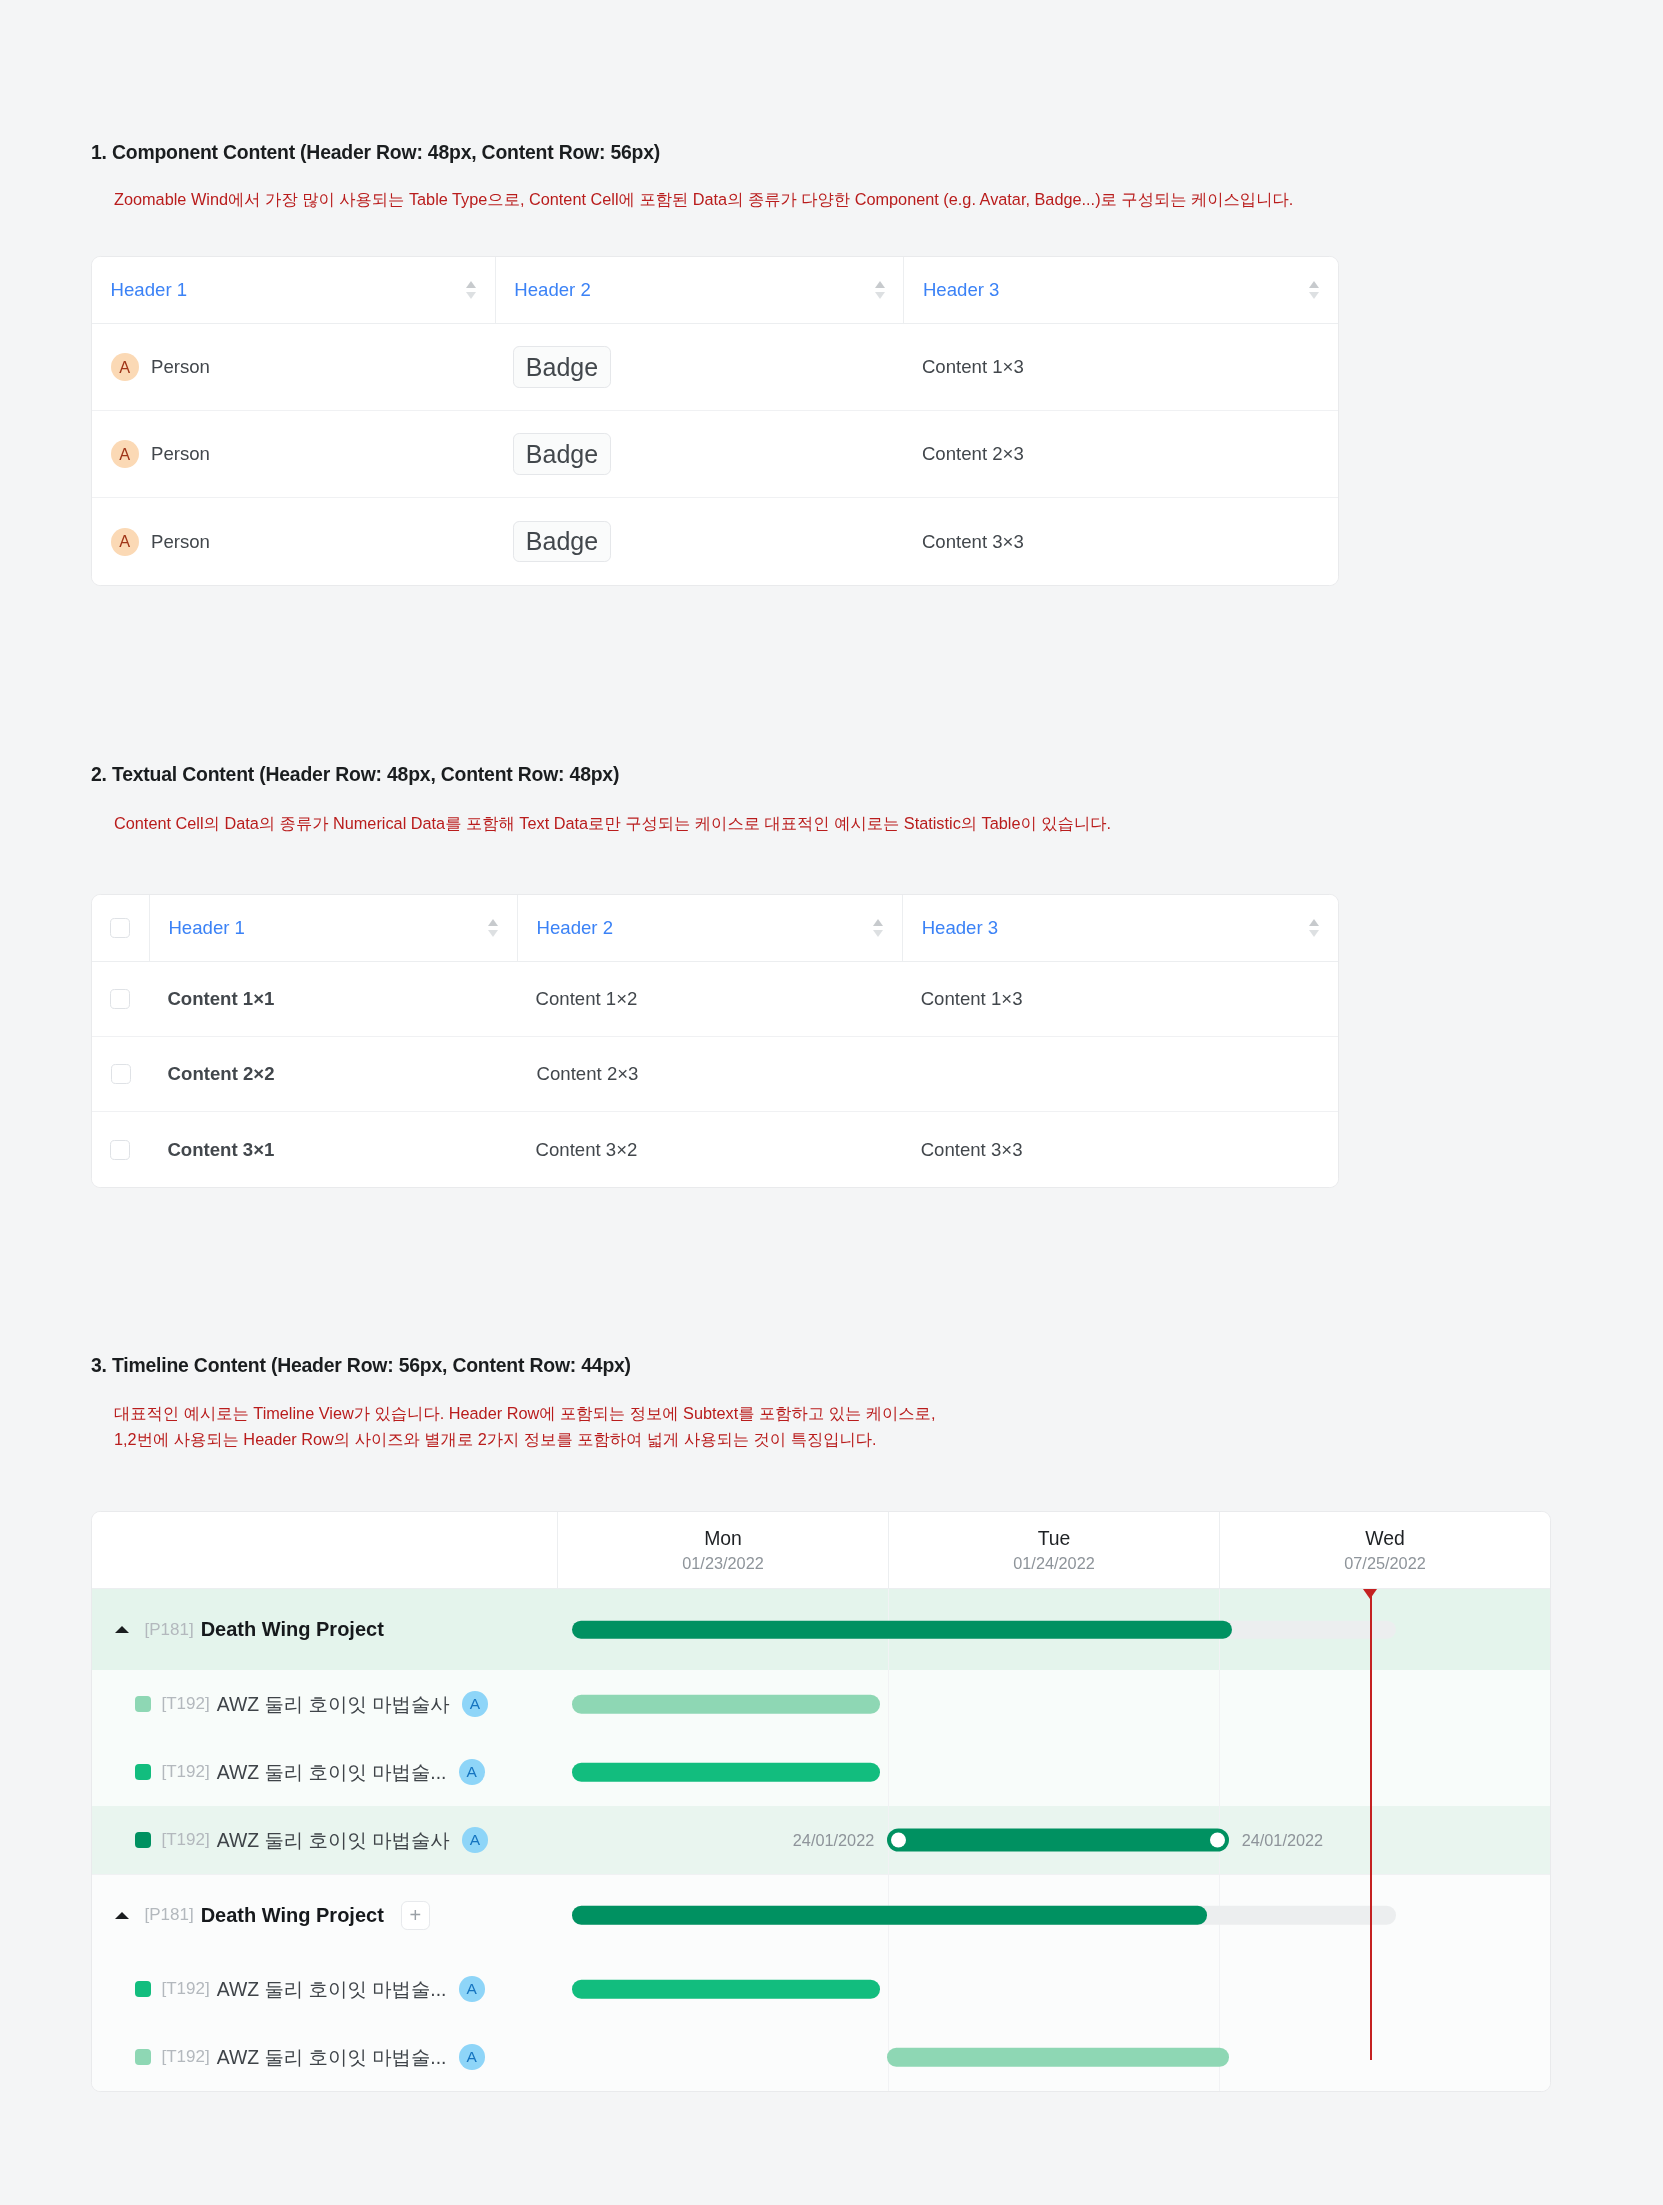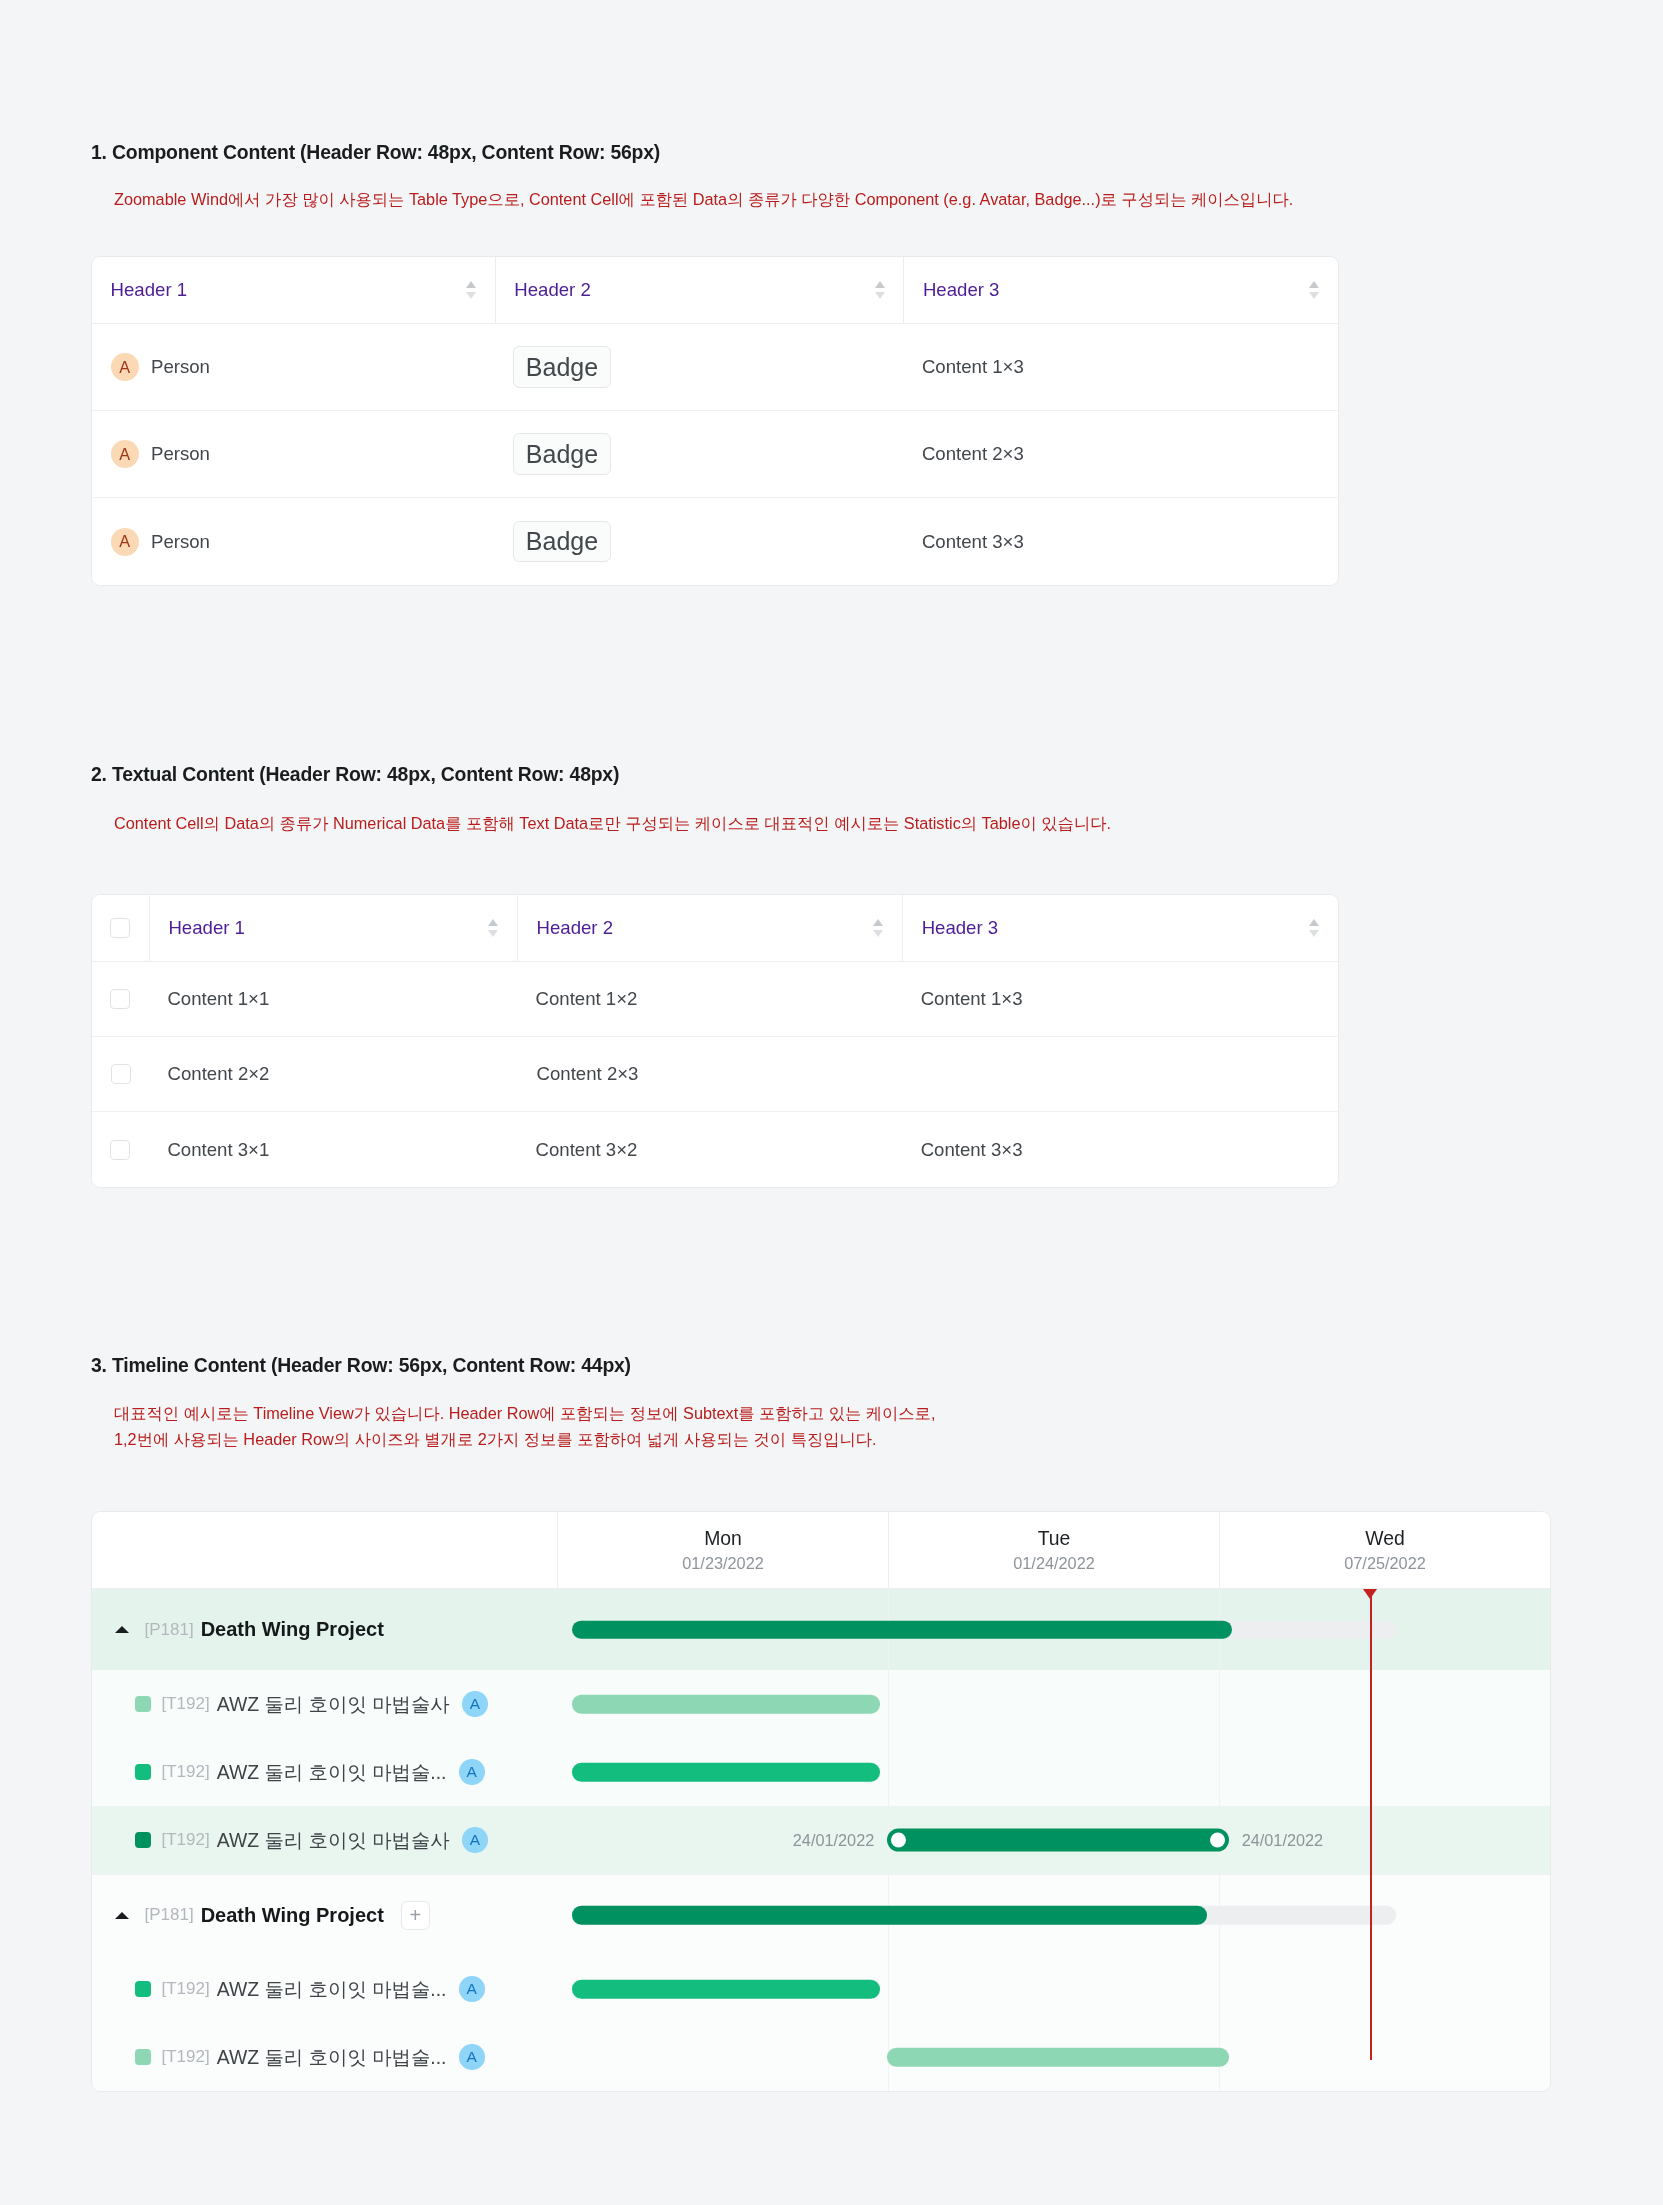--- a/index.html
+++ b/index.html
@@ -41,21 +41,21 @@
     background: #ffffff;
     border-bottom: 0.8px solid #eceef0;
   }
   .th {
     display: flex;
     align-items: center;
     justify-content: space-between;
     height: 100%;
     padding: 0 18.6px;
     font-size: 18.6px;
-    color: #4c1d95;
+    color: #3b82f6;
   }
   .th + .th { border-left: 0.8px solid #eceef0; }
   .th .label { white-space: nowrap; }
 
   .sort-icon { display: flex; flex-direction: column; gap: 3.1px; opacity: .55; }
   .sort-icon i {
     display: block;
     width: 0; height: 0;
     border-left: 5.4px solid transparent;
     border-right: 5.4px solid transparent;
@@ -114,21 +114,21 @@
   }
 
   
   #table2 { position: absolute; left: 91px; top: 894px; width: 1248px; }
   #table2 .thead { height: 67px; }
   #table2 .th.cb, #table2 .td.cb { width: 57px; padding: 0; justify-content: center; border-left: none; }
   #table2 .th:nth-child(2) { width: 369px; }
   #table2 .th:nth-child(3) { width: 386px; }
   #table2 .th:nth-child(4) { width: 437px; }
   #table2 .trow { height: 75px; }
-  #table2 .td:nth-child(2) { width: 369px; }
+  #table2 .td:nth-child(2) { width: 369px; font-weight: bold; }
   #table2 .td:nth-child(3) { width: 386px; }
   #table2 .td:nth-child(4) { width: 437px; }
 
   .checkbox {
     width: 20px; height: 20px;
     border: 1.2px solid #dfe2e6;
     border-radius: 4.6px;
     background: #fff;
   }
 

